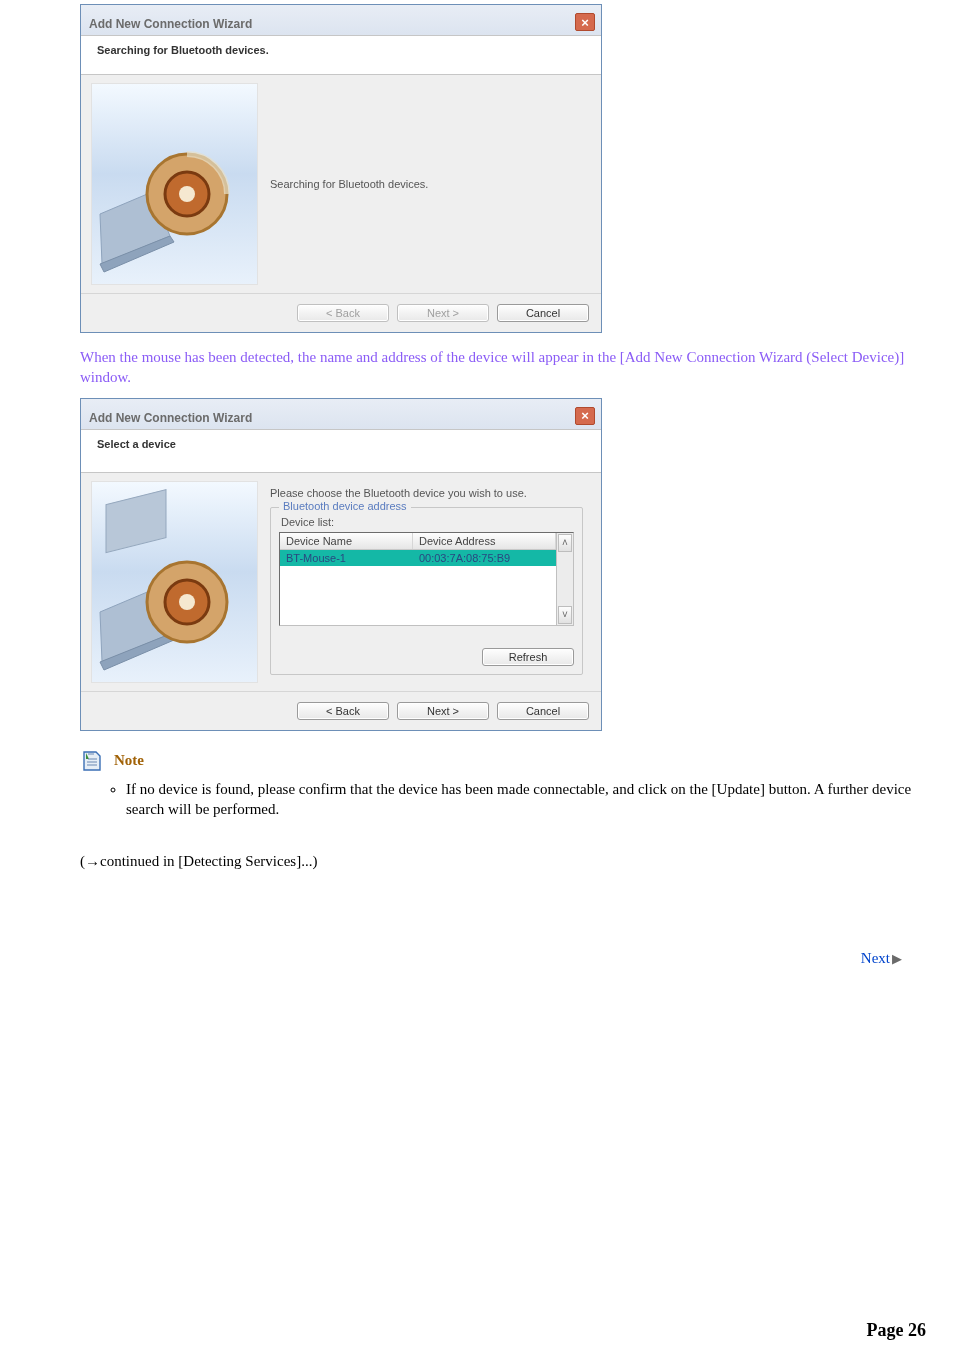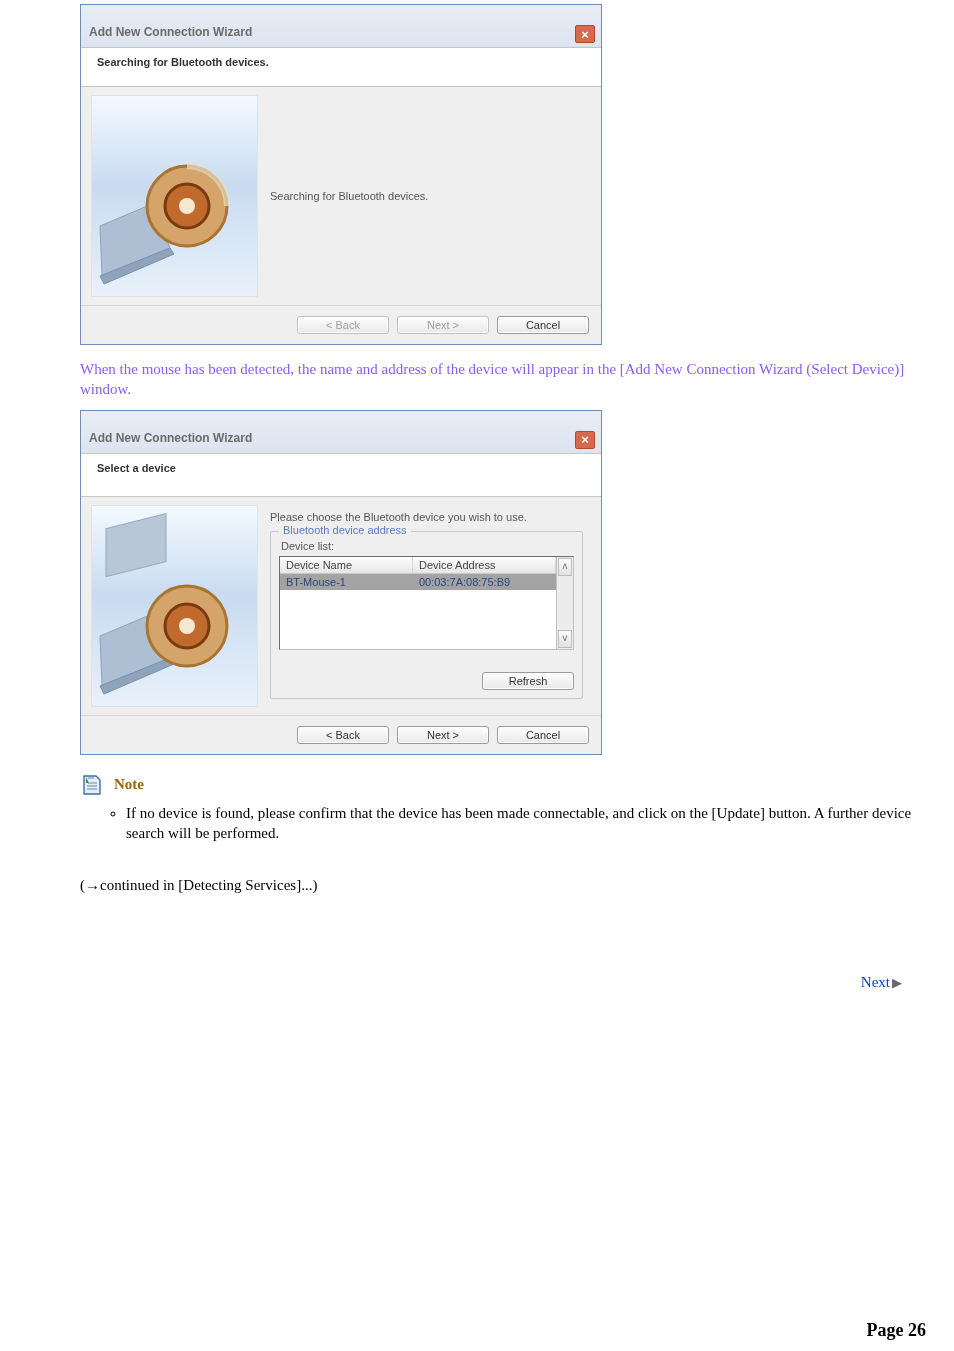--- a/index.html
+++ b/index.html
@@ -26,23 +26,23 @@
     background: #efefef;
     margin: 4px 0 14px 40px;
     box-shadow: -1px -1px 0 #fff inset;
     font-family: Tahoma, Arial, sans-serif;
     font-size: 11px;
     color: #333;
   }
   .titlebar {
     background: linear-gradient(#e8edf5, #dce4f0);
     border-bottom: 1px solid #c6c6c6;
-    padding: 20px 6px 4px 8px;
-    display: flex;
-    align-items: flex-start;
+    padding: 8px 6px 4px 8px;
+    display: flex;
+    align-items: flex-end;
     justify-content: space-between;
     color: #6b6b6b;
     font-weight: bold;
     font-size: 12px;
   }
   .titlebar .close {
     width: 18px;
     height: 16px;
     background: #d56a4e;
     border: 1px solid #b04a2e;
@@ -150,21 +150,21 @@
     border-bottom: 1px solid #c8c8c8;
   }
   .dl-head .col {
     padding: 2px 6px;
     border-right: 1px solid #d6d6d6;
     color: #444;
     font-size: 11px;
   }
   .dl-row {
     display: flex;
-    background: #a3a3a3;
+    background: #14b8a6;
     justify-content: space-between;
   }
   .dl-row .col {
     padding: 2px 6px;
     color: #2a4780;
     font-size: 11px;
   }
   .col.name { width: 48%; }
   .col.addr { width: 52%; }
   .scroll {

